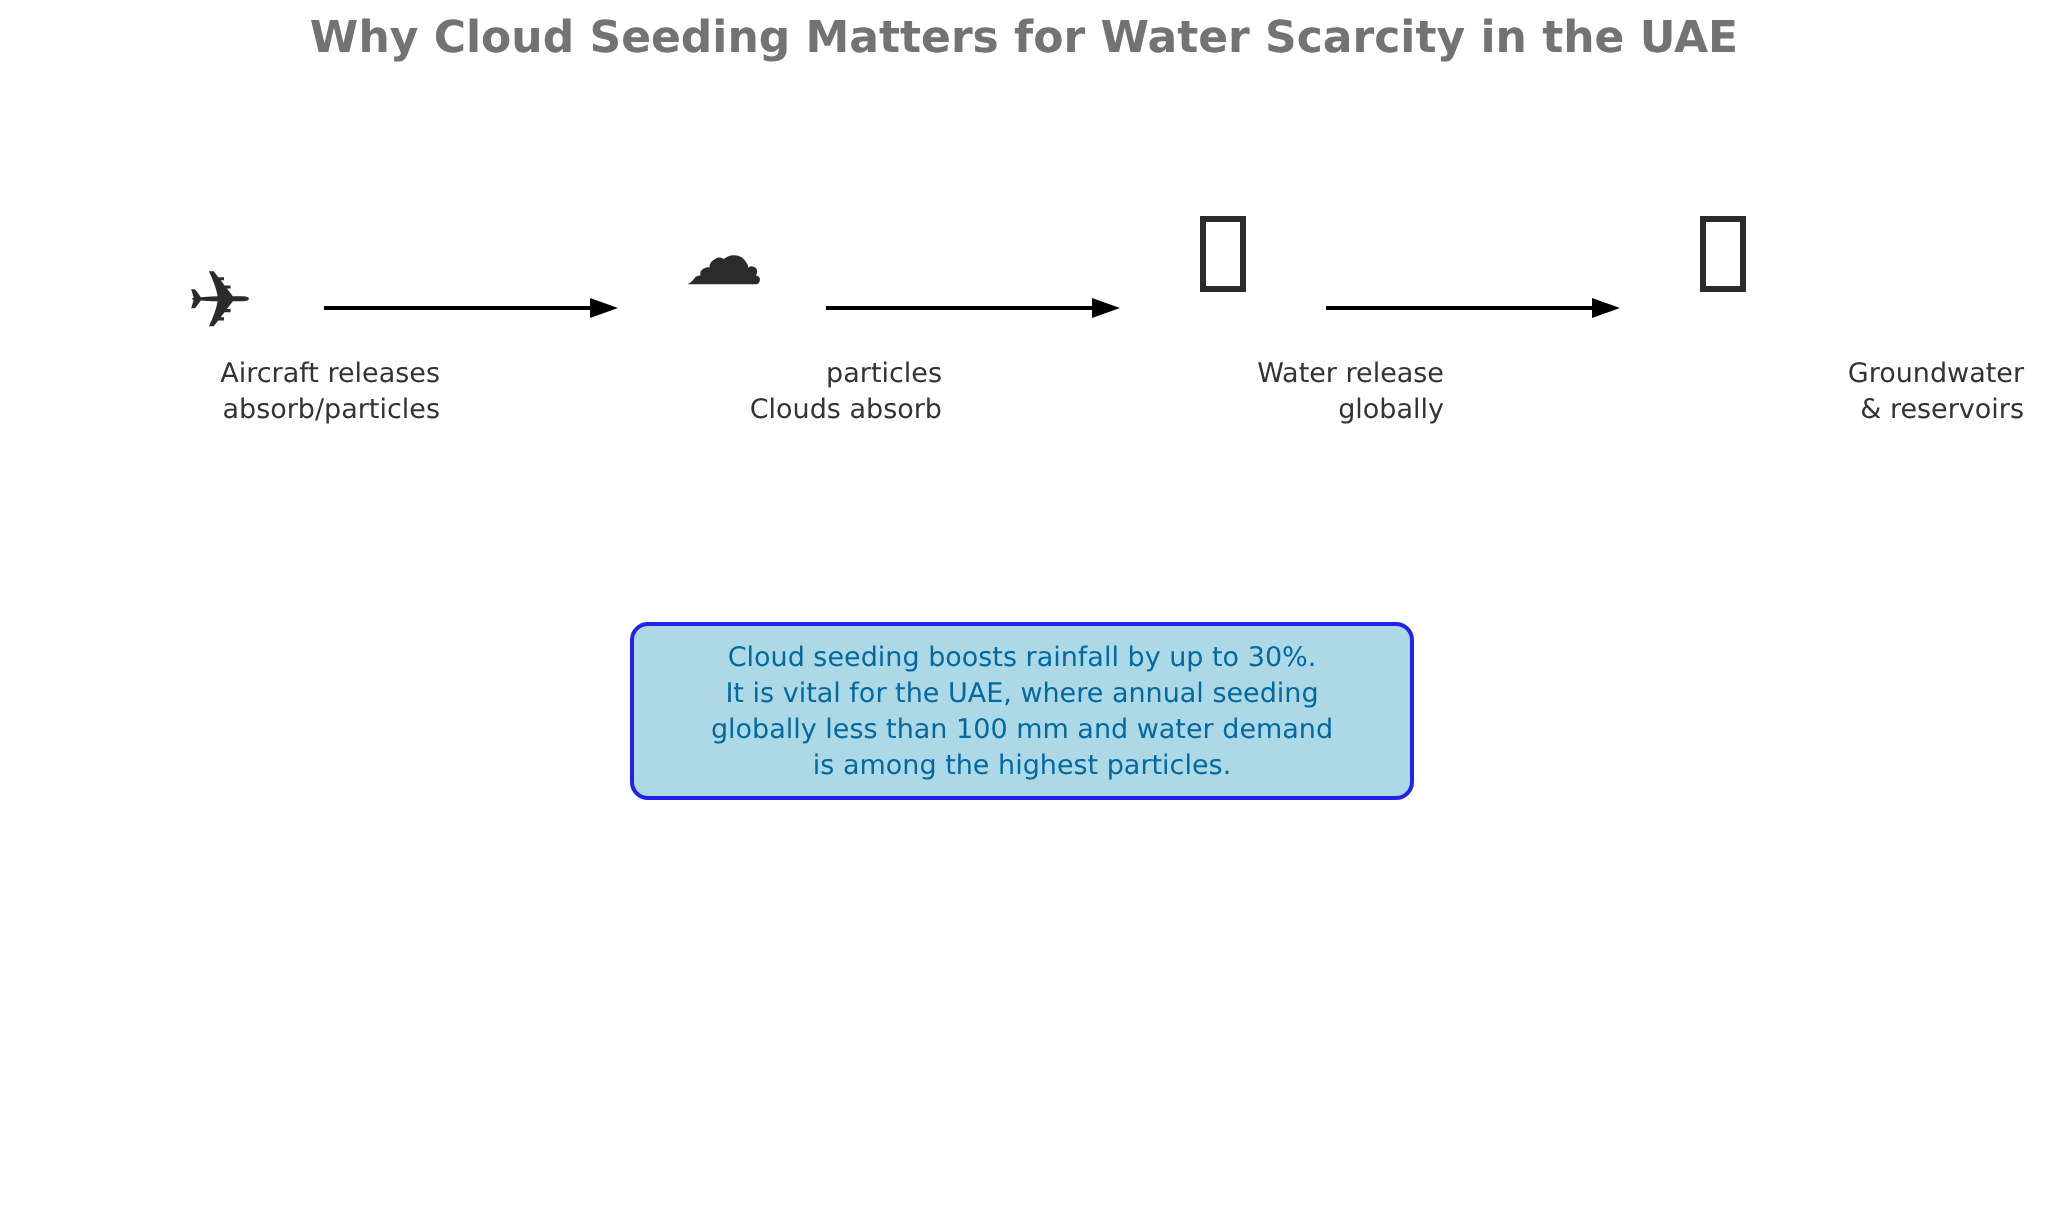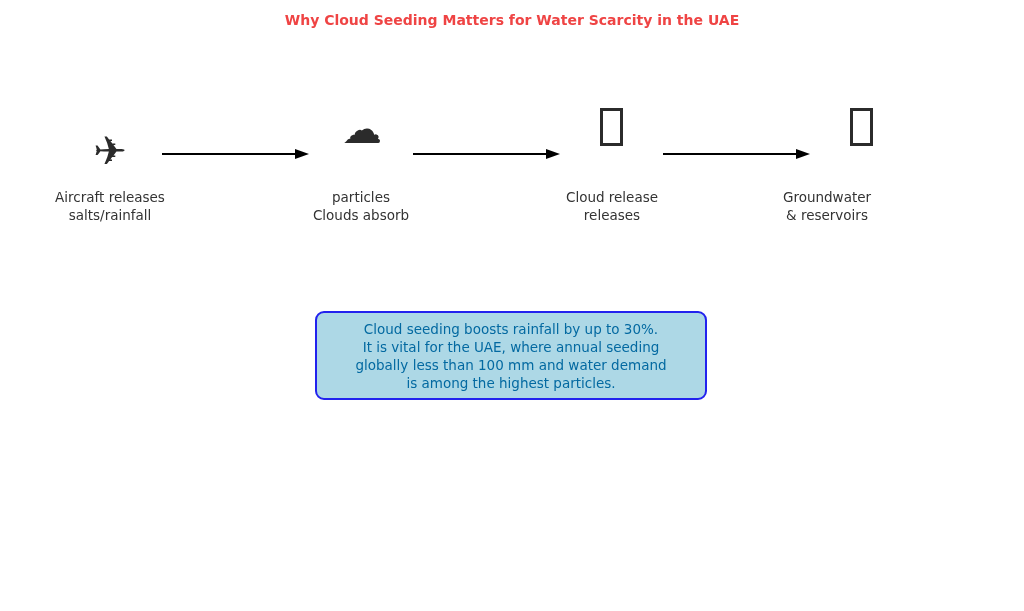--- a/index.html
+++ b/index.html
@@ -14,24 +14,24 @@
     height: 611px;
     background: #ffffff;
     overflow: hidden;
   }
   .title {
     position: absolute;
     top: 4px;
     left: 0;
     width: 1024px;
     text-align: center;
-    font-size: 14px;
+    font-size: 22px;
     line-height: 32px;
     font-weight: bold;
-    color: #ef4444;
+    color: #737373;
   }
   .icon-box {
     position: absolute;
     width: 60px;
     height: 60px;
     display: flex;
     align-items: center;
     justify-content: center;
     color: #2b2b2b;
     font-size: 40px;
@@ -46,30 +46,29 @@
     height: 38px;
     border: 3px solid #2b2b2b;
     background: #ffffff;
   }
   .tofu-1 { left: 600px; top: 108px; }
   .tofu-2 { left: 850px; top: 108px; }
   .stage-label {
     position: absolute;
     top: 179px;
     width: 220px;
-    text-align: center;
+    text-align: right;
     font-size: 13.5px;
     line-height: 17.5px;
     color: #333333;
-    margin-top: 10px;
   }
   .label-1 { left: 0px; }
   .label-2 { left: 251px; }
   .label-3 { left: 502px; }
-  .label-4 { left: 717px; }
+  .label-4 { left: 792px; }
   .arrow {
     position: absolute;
     top: 152.5px;
     height: 2.5px;
     width: 133px;
     background: #000000;
   }
   .arrow::after {
     content: "";
     position: absolute;
@@ -121,29 +120,29 @@
   </div>
   <div class="tofu tofu-1"></div>
   <div class="tofu tofu-2"></div>
 
   <div class="arrow arrow-1"></div>
   <div class="arrow arrow-2"></div>
   <div class="arrow arrow-3"></div>
 
   <div class="stage-label label-1">
     <div>Aircraft releases</div>
-    <div>salts/rainfall</div>
+    <div>absorb/particles</div>
   </div>
   <div class="stage-label label-2">
     <div>particles</div>
     <div>Clouds absorb</div>
   </div>
   <div class="stage-label label-3">
-    <div>Cloud release</div>
-    <div>releases</div>
+    <div>Water release</div>
+    <div>globally</div>
   </div>
   <div class="stage-label label-4">
     <div>Groundwater</div>
     <div>&amp; reservoirs</div>
   </div>
 
   <div class="infobox">
     <div class="line">Cloud seeding boosts rainfall by up to 30%.</div>
     <div class="line">It is vital for the UAE, where annual seeding</div>
     <div class="line">globally less than 100 mm and water demand</div>

